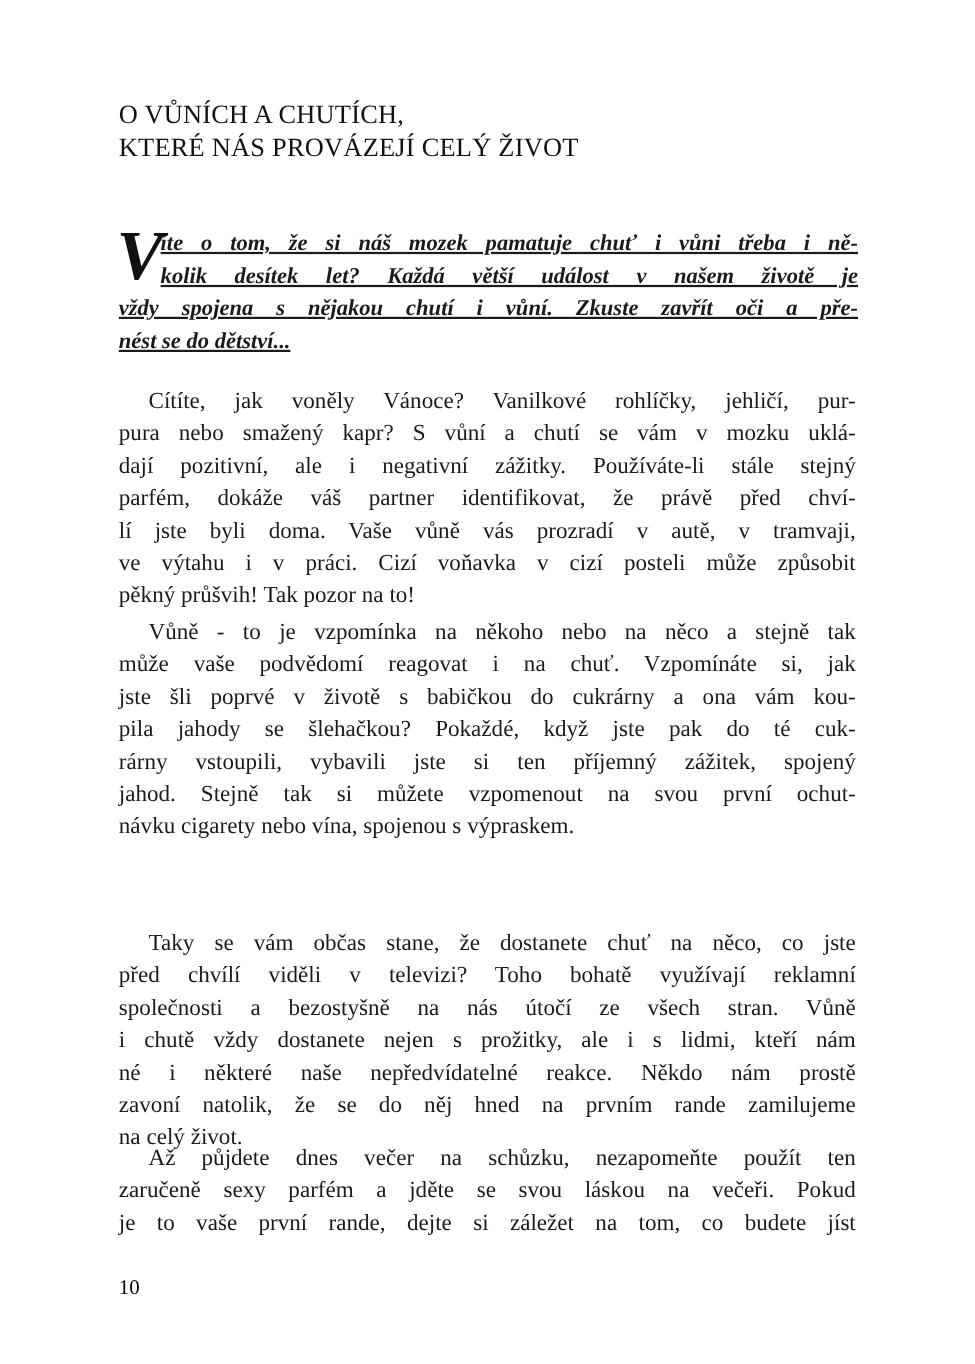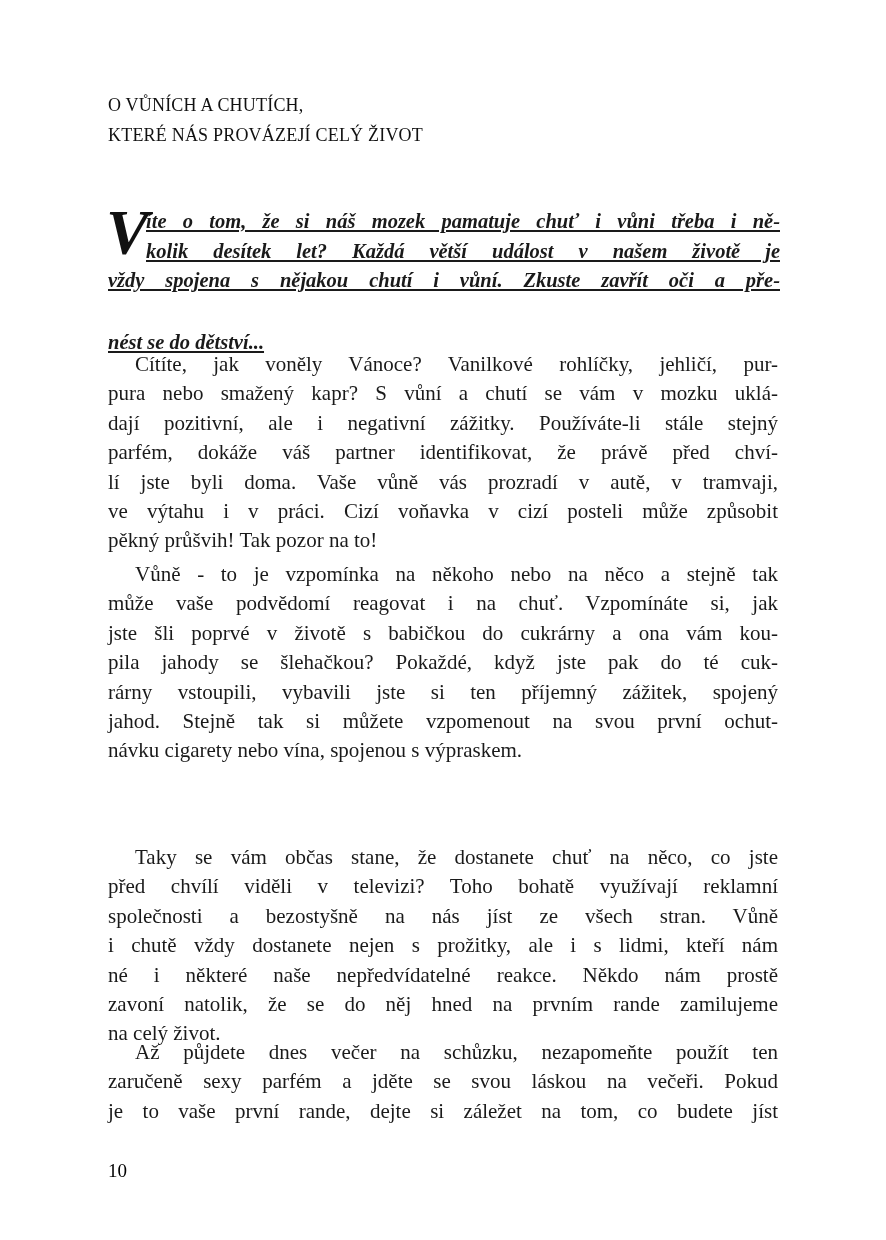--- a/index.html
+++ b/index.html
@@ -20,21 +20,21 @@
       left: 0; top: 0;
       width: 886px; height: 1240px;
       background: #ffffff;
     }
     .title {
       position: absolute;
       left: 108px;
       top: 90px;
       margin: 0;
       font-weight: normal;
-      font-size: 18px;
+      font-size: 24px;
       line-height: 30px;
       letter-spacing: 0.2px;
       color: #111;
     }
     .title .tline { display: block; white-space: nowrap; }
     .lead {
       position: absolute;
       left: 108px;
       top: 207px;
       width: 672px;
@@ -55,21 +55,21 @@
       color: #111;
     }
     .lead .lline {
       display: block;
       white-space: nowrap;
       text-align: justify;
       text-align-last: justify;
       text-decoration: underline;
     }
     .lead .lline.first, .lead .lline.second { padding-left: 38px; }
-    .lead .lline.last { text-align-last: left; margin-top: 32px; }
+    .lead .lline.last { text-align-last: left; }
     .body-text {
       position: absolute;
       left: 108px;
       width: 670px;
       font-size: 21px;
       line-height: 29.4px;
       color: #1a1a1a;
     }
     .para { position: absolute; left: 0; width: 670px; }
     .bline {
@@ -126,21 +126,21 @@
       <span class="bline">jste šli poprvé v životě s babičkou do cukrárny a ona vám kou-</span>
       <span class="bline">pila jahody se šlehačkou? Pokaždé, když jste pak do té cuk-</span>
       <span class="bline">rárny vstoupili, vybavili jste si ten příjemný zážitek, spojený</span>
       <span class="bline">jahod. Stejně tak si můžete vzpomenout na svou první ochut-</span>
       <span class="bline last">návku cigarety nebo vína, spojenou s výpraskem.</span>
     </div>
 
     <div class="para" style="top:449px;margin-top:44px;">
       <span class="bline indent">Taky se vám občas stane, že dostanete chuť na něco, co jste</span>
       <span class="bline">před chvílí viděli v televizi? Toho bohatě využívají reklamní</span>
-      <span class="bline">společnosti a bezostyšně na nás jíst ze všech stran. Vůně</span>
+      <span class="bline">společnosti a bezostyšně na nás útočí ze všech stran. Vůně</span>
       <span class="bline">i chutě vždy dostanete nejen s prožitky, ale i s lidmi, kteří nám</span>
       <span class="bline">né i některé naše nepředvídatelné reakce. Někdo nám prostě</span>
       <span class="bline">zavoní natolik, že se do něj hned na prvním rande zamilujeme</span>
       <span class="bline last">na celý život.</span>
     </div>
 
     <div class="para" style="top:688px;">
       <span class="bline indent">Až půjdete dnes večer na schůzku, nezapomeňte použít ten</span>
       <span class="bline">zaručeně sexy parfém a jděte se svou láskou na večeři. Pokud</span>
       <span class="bline">je to vaše první rande, dejte si záležet na tom, co budete jíst</span>

